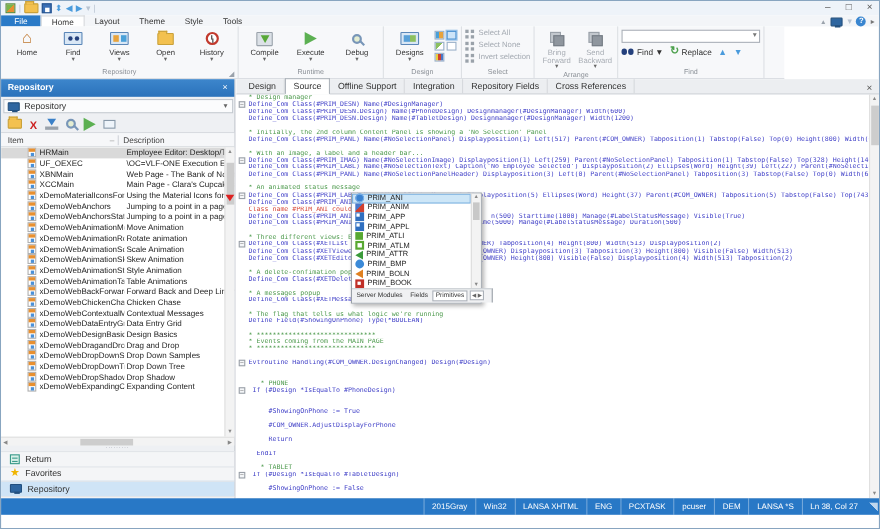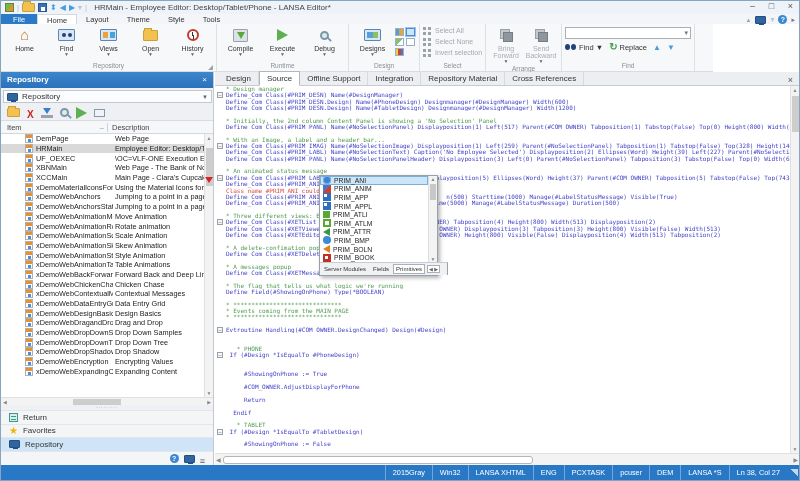--- a/index.html
+++ b/index.html
@@ -156,40 +156,39 @@
 .acitem{height:8.6px;display:flex;align-items:center;gap:3px;padding:0 2px 0 3px;font-size:6.8px;color:#222;white-space:nowrap;margin-right:9px}
 .acitem.sel{background:#cde6f7;box-shadow:inset 0 0 0 1px #7ab0e0}
 .acscroll{position:absolute;right:0;top:0;width:9px;height:86px;background:#f3f3f3;border-left:1px solid #ddd;font-size:5px;color:#888;text-align:center}
 .acscroll .thumb{position:absolute;left:1px;top:8px;width:6px;height:16px;background:#c8c8c8}
 .acscroll .up{position:absolute;top:0;left:0;right:0}.acscroll .dn{position:absolute;bottom:0;left:0;right:0}
 .acfoot{position:relative;width:128px;background:#f0f1f3;border-top:1px solid #c8ccd2;border-right:1px solid #9aa0a8;display:flex;align-items:center;gap:1px;padding:1px 1px;font-size:6px;color:#333}
 .acft{padding:1px 2px;border:1px solid transparent;white-space:nowrap}
 .acft.active{background:#fff;border:1px solid #aab0b8}
 .acspin{margin-left:1px;border:1px solid #aab0b8;background:#fff;font-size:5px;padding:0 1px;color:#666;white-space:nowrap}
 
-.statusbar{position:absolute;left:0;bottom:0;width:800px;height:15px;background:#2878c6;display:flex;justify-content:flex-end;align-items:center;color:#fff;font-size:7.3px}
+.statusbar{position:absolute;left:0;bottom:12px;width:800px;height:15px;background:#2878c6;display:flex;justify-content:flex-end;align-items:center;color:#fff;font-size:7.3px}
 .sseg{padding:0 7px;border-left:1px solid rgba(255,255,255,.35);line-height:15px;white-space:nowrap}
 .sgrip{width:8px;height:8px;margin:0 3px;background:linear-gradient(45deg,transparent 50%,rgba(255,255,255,.7) 50%)}
 </style>
 </head>
 <body>
 
 <div class="win">
 
   <div class="titlebar">
     <span class="ico i-app-logo"></span>
     <span class="qsep">|</span>
     <span class="ico i-tb-open"></span>
     <span class="ico i-tb-save"></span>
     <span class="arr-b">⬍</span>
     <span class="arr-b">◀</span>
     <span class="arr-b">▶</span>
     <span class="qsep">▾</span>
     <span class="qsep">|</span>
-    <span class="title">HRMain - Employee Editor: Desktop/Tablet/Phone - LANSA Editor*</span>
     <span class="winbtns">
       <span class="winbtn">–</span>
       <span class="winbtn">□</span>
       <span class="winbtn">×</span>
     </span>
   </div>
 
   <div class="tabrow">
     <span class="ftab">File</span>
     <span id="menu-tabs" style="display:flex;align-items:flex-end">
@@ -376,25 +375,20 @@
       </div>
     <div class="pcolhdr">
       <span class="c1">
         <span>Item</span>
         <span class="sortdash">–</span>
       </span>
       <span class="cdiv"></span>
       <span class="c2">Description</span>
     </div>
     <div class="plist" id="plist">
-        <div class="prow child">
-          <span class="ico pg-ico"></span>
-          <span class="nm">DemPage</span>
-          <span class="ds">Web Page</span>
-        </div>
         <div class="prow child sel">
           <span class="ico pg-ico"></span>
           <span class="nm">HRMain</span>
           <span class="ds">Employee Editor: Desktop/Table</span>
         </div>
         <div class="prow child">
           <span class="ico pg-ico"></span>
           <span class="nm">UF_OEXEC</span>
           <span class="ds">\OC=VLF-ONE Execution Entry p</span>
         </div>
@@ -490,25 +484,20 @@
         </div>
         <div class="prow child">
           <span class="ico pg-ico"></span>
           <span class="nm">xDemoWebDropDownTree</span>
           <span class="ds">Drop Down Tree</span>
         </div>
         <div class="prow child">
           <span class="ico pg-ico"></span>
           <span class="nm">xDemoWebDropShadow</span>
           <span class="ds">Drop Shadow</span>
-        </div>
-        <div class="prow child">
-          <span class="ico pg-ico"></span>
-          <span class="nm">xDemoWebEncryption</span>
-          <span class="ds">Encrypting Values</span>
         </div>
         <div class="prow child">
           <span class="ico pg-ico"></span>
           <span class="nm">xDemoWebExpandingCont...</span>
           <span class="ds">Expanding Content</span>
         </div>
       </div>
     <div class="pvscroll">
       <span class="up">▲</span>
       <span class="thumb"></span>
@@ -540,21 +529,21 @@
       <span class="ico i-menu-lines"></span>
     </div>
   </div>
 
   <div class="editor">
     <div class="etabbar" id="etabbar">
         <span class="etab">Design</span>
         <span class="etab active">Source</span>
         <span class="etab">Offline Support</span>
         <span class="etab">Integration</span>
-        <span class="etab">Repository Material</span>
+        <span class="etab">Repository Fields</span>
         <span class="etab">Cross References</span>
         <span class="xdoc">×</span>
       </div>
     <div class="code" id="code">
         <div class="cl"><span class="gut"></span><span class="ct c">* Design manager</span></div>
         <div class="cl"><span class="gut"><span class="box">–</span></span><span class="ct k">Define_Com Class(#PRIM_DESN) Name(#DesignManager)</span></div>
         <div class="cl"><span class="gut"></span><span class="ct k">Define_Com Class(#PRIM_DESN.Design) Name(#PhoneDesign) Designmanager(#DesignManager) Width(600)</span></div>
         <div class="cl"><span class="gut"></span><span class="ct k">Define_Com Class(#PRIM_DESN.Design) Name(#TabletDesign) Designmanager(#DesignManager) Width(1200)</span></div>
         <div class="cl"><span class="gut"></span><span class="ct k"> </span></div>
         <div class="cl"><span class="gut"></span><span class="ct c">* Initially, the 2nd column Content Panel is showing a 'No Selection' Panel</span></div>

